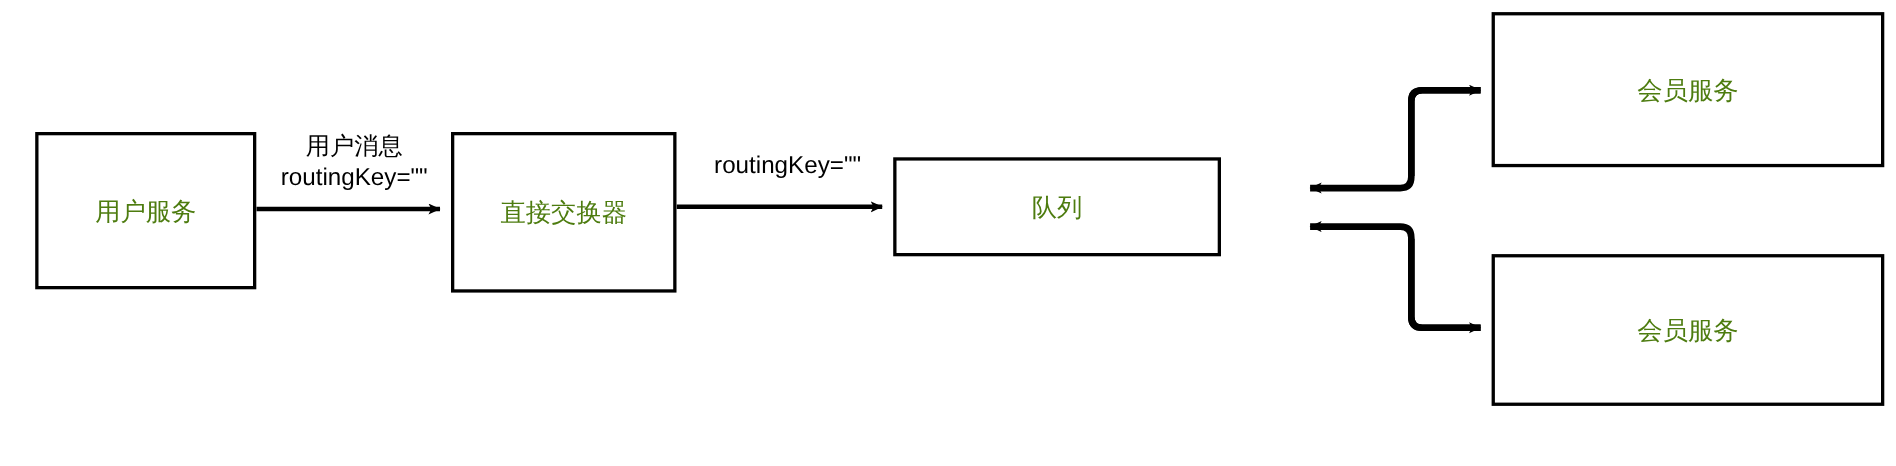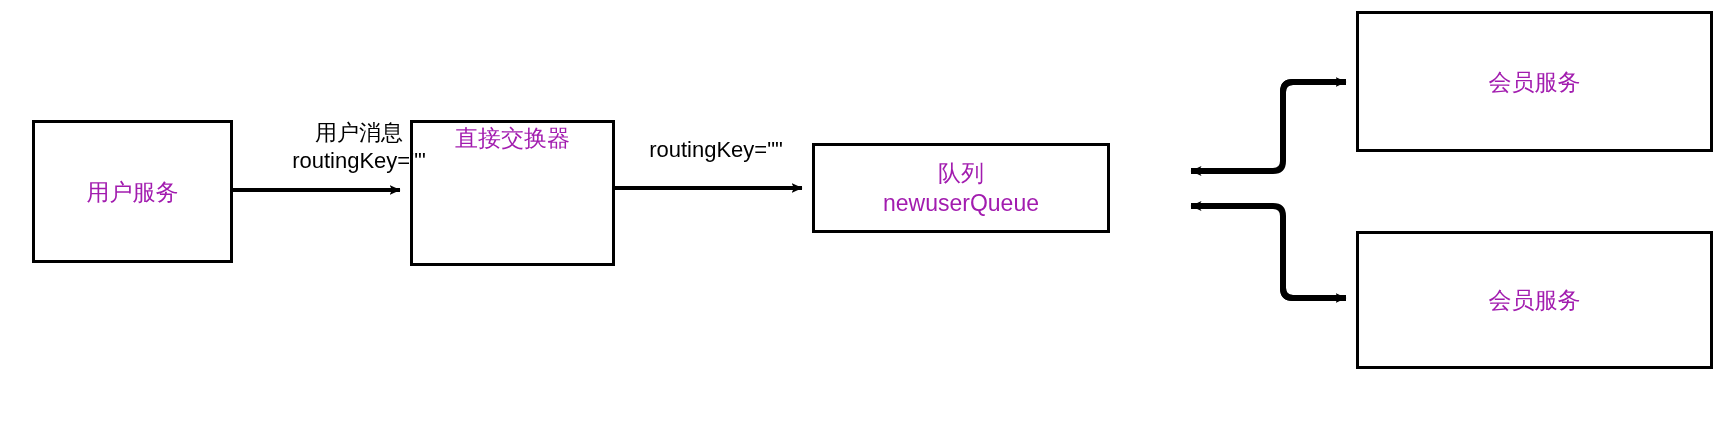--- a/index.html
+++ b/index.html
@@ -31,21 +31,21 @@
     border: 3px solid #000000;
     display: flex;
     flex-direction: column;
     align-items: center;
     justify-content: center;
     z-index: 3;
   }
   .node-line {
     font-size: 23px;
     line-height: 30px;
-    color: #a21caf;
+    color: #4d7c0f;
     white-space: nowrap;
     text-align: center;
   }
   .edge-label {
     position: absolute;
     z-index: 4;
     display: flex;
     flex-direction: column;
     align-items: center;
     justify-content: center;
@@ -55,27 +55,27 @@
   .edge-label-line {
     font-size: 22px;
     line-height: 28px;
     color: #000000;
     white-space: nowrap;
     text-align: center;
   }
 
   
   #node-user-service   { left: 32px;   top: 120px; width: 201px; height: 143px; }
-  #node-exchange       { left: 410px;  top: 120px; width: 205px; height: 146px; justify-content: space-between; }
+  #node-exchange       { left: 410px;  top: 120px; width: 205px; height: 146px; }
   #node-queue          { left: 812px;  top: 143px; width: 298px; height: 90px;  }
   #node-member-12345   { left: 1356px; top: 11px;  width: 357px; height: 141px; }
   #node-member-45678   { left: 1356px; top: 231px; width: 357px; height: 138px; }
 
   
-  #label-user-message  { left: 233px; top: 116px; width: 178px; height: 62px; padding-left: 37px; }
+  #label-user-message  { left: 233px; top: 116px; width: 178px; height: 62px; }
   #label-routing-key-2 { left: 620px; top: 134px; width: 192px; height: 32px; }
 </style>
 </head>
 <body>
 
 <div id="diagram-root">
 
   <svg id="edge-layer" viewBox="0 0 1724 424" width="1724" height="424" xmlns="http://www.w3.org/2000/svg">
     <defs>
       <marker id="arrowRight" markerWidth="12" markerHeight="12" refX="10.5" refY="5" orient="auto" markerUnits="userSpaceOnUse">
@@ -108,21 +108,20 @@
   <div class="node" id="node-user-service">
     <div class="node-line">用户服务</div>
   </div>
 
   <div class="node" id="node-exchange">
     <div class="node-line">直接交换器</div>
   </div>
 
   <div class="node" id="node-queue">
     <div class="node-line">队列</div>
-    <div class="node-line">newuserQueue</div>
   </div>
 
   <div class="node" id="node-member-12345">
     <div class="node-line">会员服务</div>
   </div>
 
   <div class="node" id="node-member-45678">
     <div class="node-line">会员服务</div>
   </div>
 

